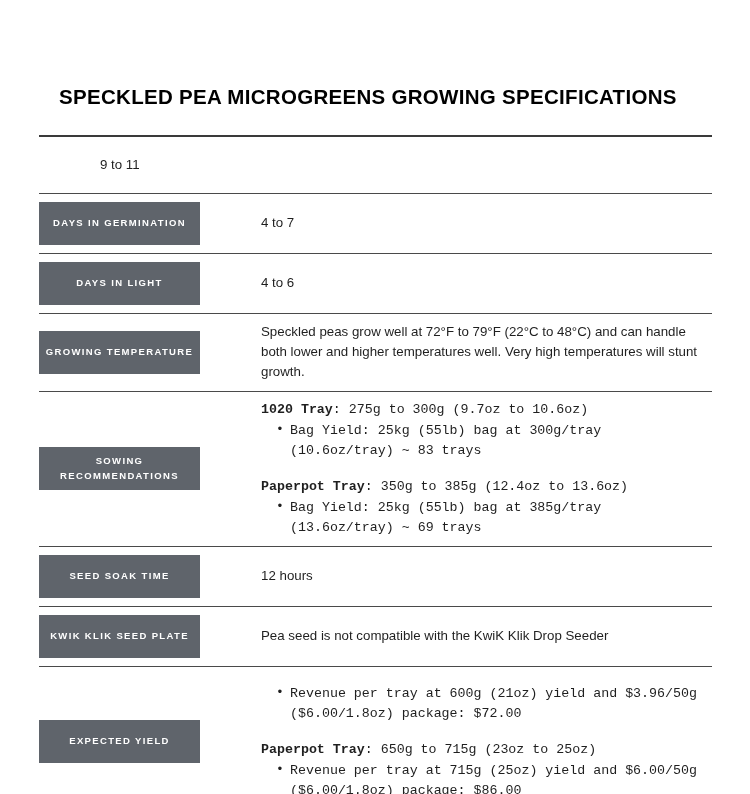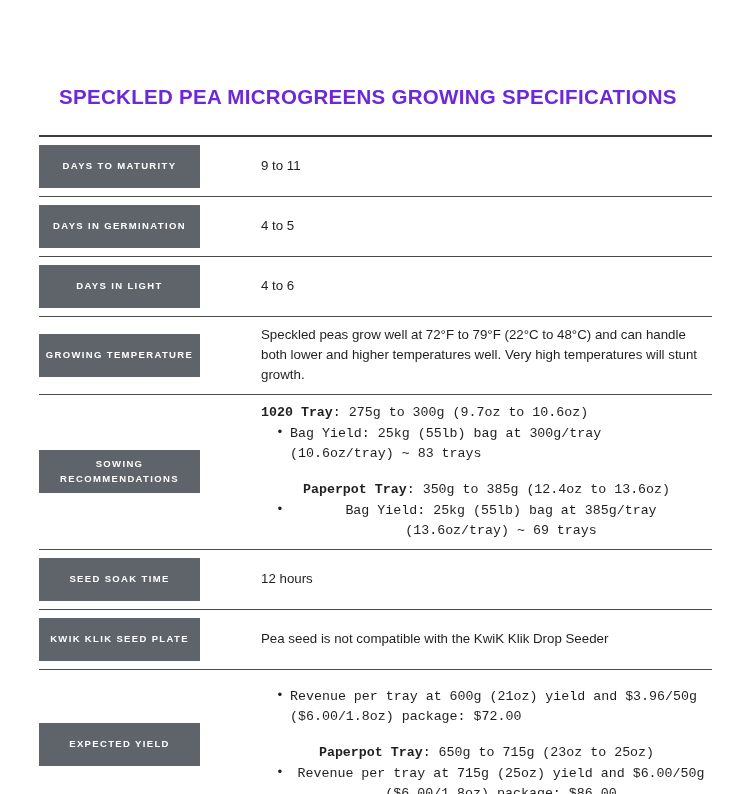--- a/index.html
+++ b/index.html
@@ -23,21 +23,21 @@
   }
 
   .spec-title {
     position: absolute;
     left: 59px;
     top: 85px;
     width: 660px;
     font-size: 20.5px;
     font-weight: bold;
     letter-spacing: 0.30px;
-    color: #6d28d9;
+    color: #000000;
     line-height: 1.2;
   }
 
   .spec-table {
     position: absolute;
     left: 39px;
     top: 135px;
     width: 673px;
     border-top: 2px solid #3a3a3a;
   }
@@ -111,21 +111,20 @@
   .row-yield .value-cell {
     min-height: 150px;
   }
 
   .tray-group {
     margin: 0;
     font-family: Liberation Mono, monospace;
   }
   .tray-group + .tray-group {
     margin-top: 16px;
-    text-align: center;
   }
 
   .tray-head {
     margin: 0;
   }
   .tray-head .tray-name {
     font-weight: bold;
   }
 
   .bullets {
@@ -150,34 +149,31 @@
 </head>
 <body>
 
 <div class="page">
 
   <div class="spec-title">SPECKLED PEA MICROGREENS GROWING SPECIFICATIONS</div>
 
   <div class="spec-table">
 
     <div class="spec-row row-simple">
-      <div class="label-cell">
-        <div class="label-badge">DAYS TO MATURITY</div>
-      </div>
       <div class="value-cell">
         <p>9 to 11</p>
       </div>
     </div>
 
     <div class="spec-row row-simple">
       <div class="label-cell">
         <div class="label-badge">DAYS IN GERMINATION</div>
       </div>
       <div class="value-cell">
-        <p>4 to 5</p>
+        <p>4 to 7</p>
       </div>
     </div>
 
     <div class="spec-row row-simple">
       <div class="label-cell">
         <div class="label-badge">DAYS IN LIGHT</div>
       </div>
       <div class="value-cell">
         <p>4 to 6</p>
       </div>

